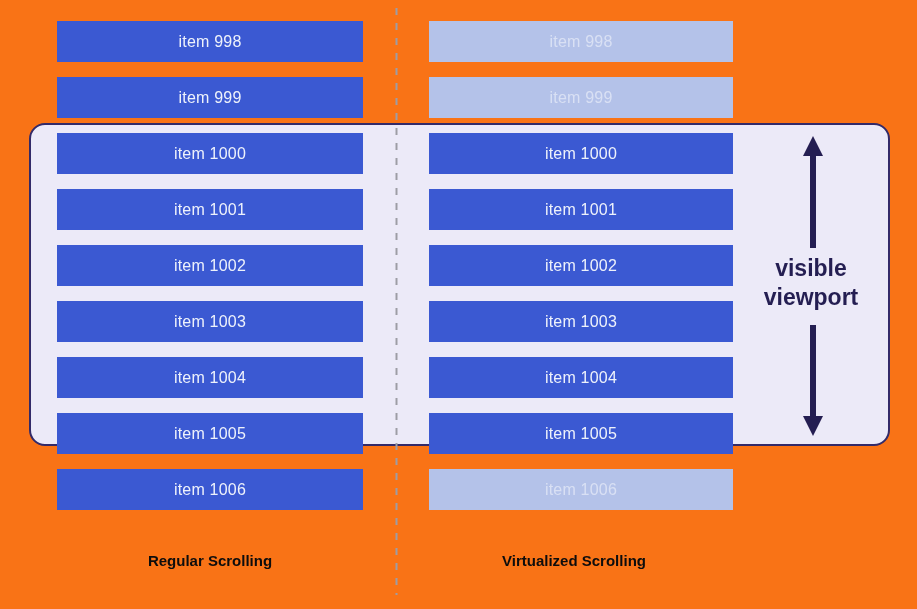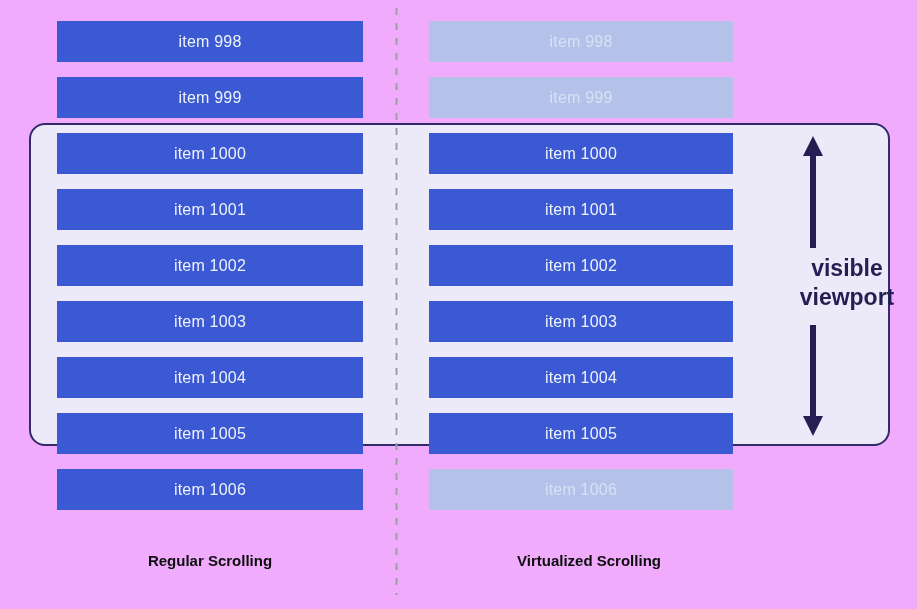--- a/index.html
+++ b/index.html
@@ -5,21 +5,21 @@
   html, body {
     margin: 0;
     padding: 0;
     background: #ffffff;
     font-family: "Liberation Sans", sans-serif;
   }
   .canvas {
     position: relative;
     width: 917px;
     height: 609px;
-    background: #f0abfc;
+    background: #f97316;
     overflow: hidden;
   }
   
   .viewport-box {
     position: absolute;
     left: 29px;
     top: 123px;
     width: 861px;
     height: 323px;
     box-sizing: border-box;
@@ -70,21 +70,21 @@
     position: absolute;
     left: 778px;
     top: 128px;
     width: 70px;
     height: 312px;
     z-index: 4;
     pointer-events: none;
   }
   .viewport-label {
     position: absolute;
-    left: 777px;
+    left: 741px;
     top: 254px;
     width: 140px;
     text-align: center;
     font-size: 23px;
     font-weight: bold;
     line-height: 29px;
     color: var(--arrow-color, #241e52);
     z-index: 5;
   }
   
@@ -92,21 +92,21 @@
     position: absolute;
     top: 552px;
     width: 306px;
     text-align: center;
     font-size: 15px;
     font-weight: bold;
     color: var(--caption-color, #0d0d0d);
     z-index: 3;
   }
   .caption-regular { left: 57px; }
-  .caption-virtualized { left: 436px; }
+  .caption-virtualized { left: 421px; }
 </style>
 </head>
 <body>
 
 <div class="canvas">
 
   <div class="viewport-box"></div>
 
   <svg class="divider-svg">
     <line x1="396.5" y1="8" x2="396.5" y2="595" stroke="#9d9da5" stroke-width="2" stroke-dasharray="7 8"></line>

